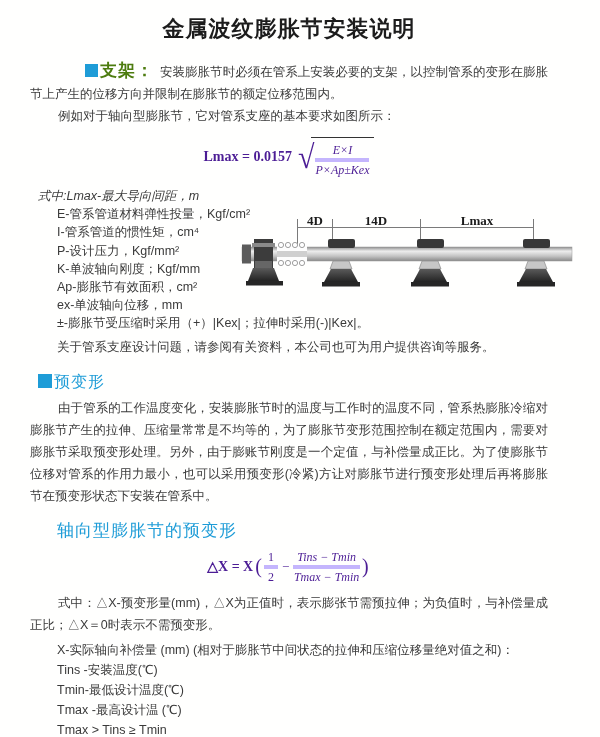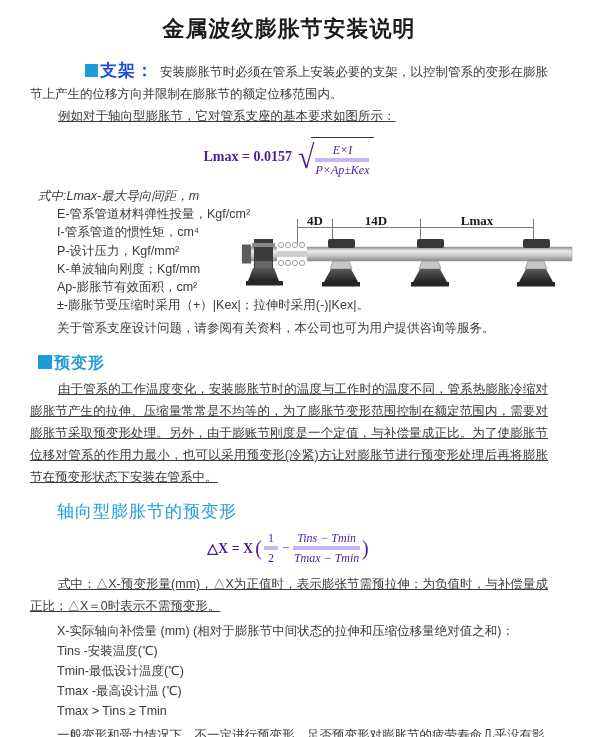--- a/index.html
+++ b/index.html
@@ -13,23 +13,23 @@
 
   .title {
     text-align:center; font-size:22px; font-weight:bold; color:#1c1c1c;
     letter-spacing:1px; margin-bottom:16px;
   }
 
   .accent { color:#1e9cd7; }
   .sq { display:inline-block; width:13px; height:13px; background:#1e9cd7; margin-right:2px; vertical-align:-1px; }
 
   p.body-text { font-size:12.5px; line-height:22px; text-align:justify; color:#3a3a3a; }
-  .indent { text-indent:28px;text-decoration:underline; }
-
-  .sec-head-inline { font-size:17px; font-weight:bold; color:#1d4ed8; letter-spacing:1px; margin-right:6px; }
+  .indent { text-indent:28px; }
+
+  .sec-head-inline { font-size:17px; font-weight:bold; color:#4d7c0f; letter-spacing:1px; margin-right:6px; }
   .intro-p { text-indent:55px; }
 
   
   .formula-row { display:flex; justify-content:center; align-items:center;
     font-family:"Liberation Serif", serif; color:#4c1d95; }
   .f-bold { font-weight:bold; font-size:14px; }
   .frac { display:inline-flex; flex-direction:column; text-align:center; font-size:12px; line-height:14px; }
   .frac .num { border-bottom:4px solid #c4b5fd; padding:0 4px 1px; }
   .frac .den { padding-top:1px; }
   .mi { font-style:italic; }
@@ -40,21 +40,21 @@
   .f1 { margin:10px 0 10px 0; }
   .f2 { margin:8px 0 8px 0; }
   .f-op { padding:0 4px; font-size:13px; }
 
   
   .defs { position:relative; margin-top:4px; }
   .def-line { font-size:12.5px; line-height:18.2px; margin-left:27px; white-space:nowrap; }
   .def-line.first { margin-left:8px;font-style:italic; }
   .note-line { font-size:12.5px; line-height:22px; margin-left:27px; margin-top:3px; }
 
-  .preform-head { font-size:16px; font-weight:bold; margin:14px 0 4px 8px; letter-spacing:1px; }
+  .preform-head { font-size:16px; font-weight:normal; margin:14px 0 4px 8px; letter-spacing:1px; }
   .preform-head .sq { width:14px; height:14px; }
 
   .sub-head { font-size:17px; font-weight:normal; color:#1e9cd7; letter-spacing:1px; }
   .axial-head { margin:12px 0 2px 27px; }
 
   .defs2 .def-line { line-height:20px; }
 
   
   .diagram { position:absolute; left:210px; top:27px; width:362px; height:95px; }
   .dim-label { font-family:"Liberation Serif", serif; font-size:13px; font-weight:bold; fill:#1c1c1c; }
@@ -83,20 +83,21 @@
     </span>
   </div>
 
   <div class="defs">
     <div class="def-line first">式中:Lmax-最大导向间距，m</div>
     <div class="def-line">E-管系管道材料弹性投量，Kgf/cm²</div>
     <div class="def-line">I-管系管道的惯性矩，cm⁴</div>
     <div class="def-line">P-设计压力，Kgf/mm²</div>
     <div class="def-line">K-单波轴向刚度；Kgf/mm</div>
     <div class="def-line">Ap-膨胀节有效面积，cm²</div>
+    <div class="def-line">ex-单波轴向位移，mm</div>
     <div class="def-line">±-膨胀节受压缩时采用（+）|Kex|；拉伸时采用(-)|Kex|。</div>
     <div class="note-line">关于管系支座设计问题，请参阅有关资料，本公司也可为用户提供咨询等服务。</div>
 
     <svg class="diagram" viewBox="0 0 362 95">
       <defs>
         <linearGradient id="pipeGrad" x1="0" y1="0" x2="0" y2="1">
           <stop offset="0" stop-color="#8f8f8f"></stop>
           <stop offset="0.3" stop-color="#ededed"></stop>
           <stop offset="0.65" stop-color="#c4c4c4"></stop>
           <stop offset="1" stop-color="#8a8a8a"></stop>

